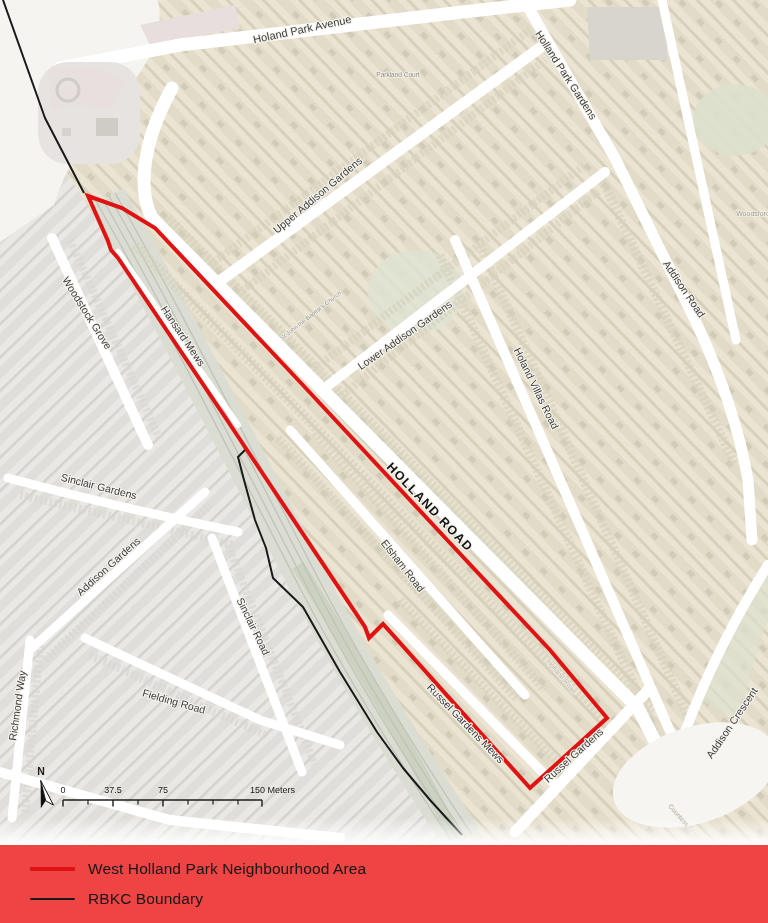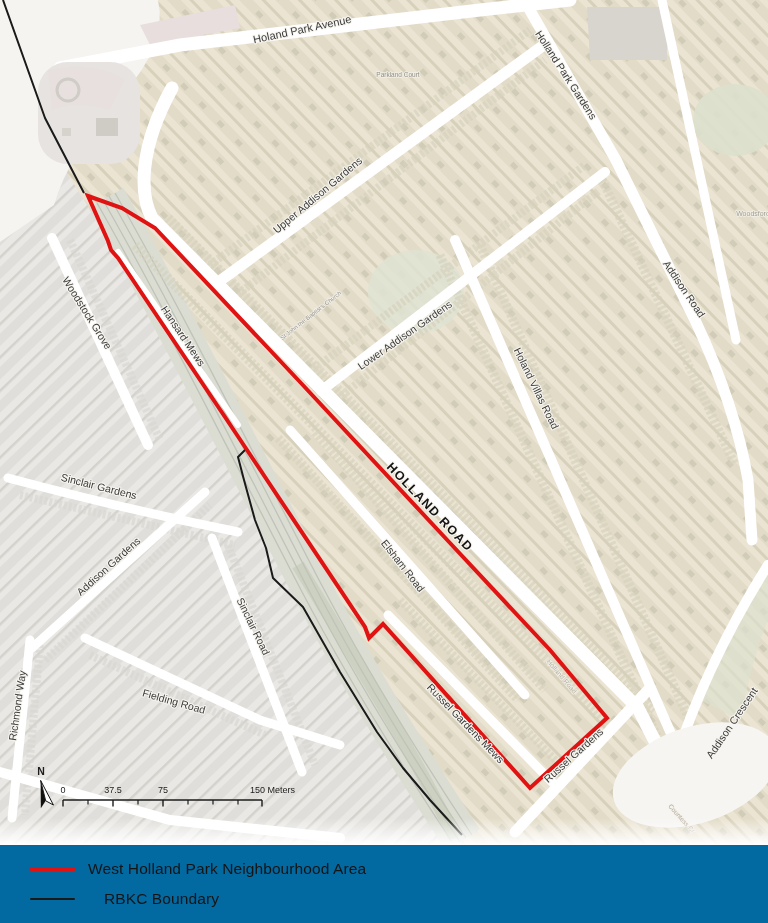--- a/index.html
+++ b/index.html
@@ -4,21 +4,21 @@
 <style>
   html,body{margin:0;padding:0;background:#ffffff;}
   .stage{position:relative;width:768px;height:923px;background:#ffffff;overflow:hidden;
          font-family:"Liberation Sans",sans-serif;}
   .stage svg{position:absolute;left:0;top:0;display:block;}
   .maplabel{paint-order:stroke;stroke:#f7f5ef;stroke-width:2.2px;stroke-linejoin:round;
             font-family:"Liberation Sans",sans-serif;}
   .faintlabel{paint-order:stroke;stroke:#f3f1ea;stroke-width:1.4px;stroke-linejoin:round;
             font-family:"Liberation Sans",sans-serif;}
   .scaletext{font-family:"Liberation Sans",sans-serif;fill:#1c1c1c;}
-  .legend{position:absolute;left:0;top:845px;width:768px;height:78px;background:#0369a1;}
+  .legend{position:absolute;left:0;top:845px;width:768px;height:78px;background:#ef4444;}
   .legend-row{position:absolute;left:0;display:flex;align-items:center;height:20px;}
   .legend-sample{display:inline-block;width:45px;margin-left:30px;border-radius:1px;}
   .legend-label{margin-left:13px;font-size:15.5px;color:#151515;letter-spacing:0.1px;}
 </style>
 </head>
 <body>
 
 <div class="stage">
 
   <svg id="map-svg" width="768" height="845" viewBox="0 0 768 845">
@@ -179,18 +179,18 @@
         <line x1="262" y1="800" x2="262" y2="806.5" stroke="#1c1c1c" stroke-width="1.4"></line>
         <text x="250" y="793" font-size="9" text-anchor="start" class="scaletext">150 Meters</text>
       </g>
   </svg>
 
   <div class="legend">
     <div class="legend-row" style="top:14px;">
       <span class="legend-sample" id="legend-sample-0" style="background: rgb(224, 18, 18); height: 4px;"></span>
       <span class="legend-label">West Holland Park Neighbourhood Area</span>
     </div>
-    <div class="legend-row" style="top:44px;gap:16px;">
+    <div class="legend-row" style="top:44px;">
       <span class="legend-sample" id="legend-sample-1" style="background: rgb(26, 26, 26); height: 1.7px;"></span>
       <span class="legend-label">RBKC Boundary</span>
     </div>
   </div>
 </div>
 
 </body></html>

